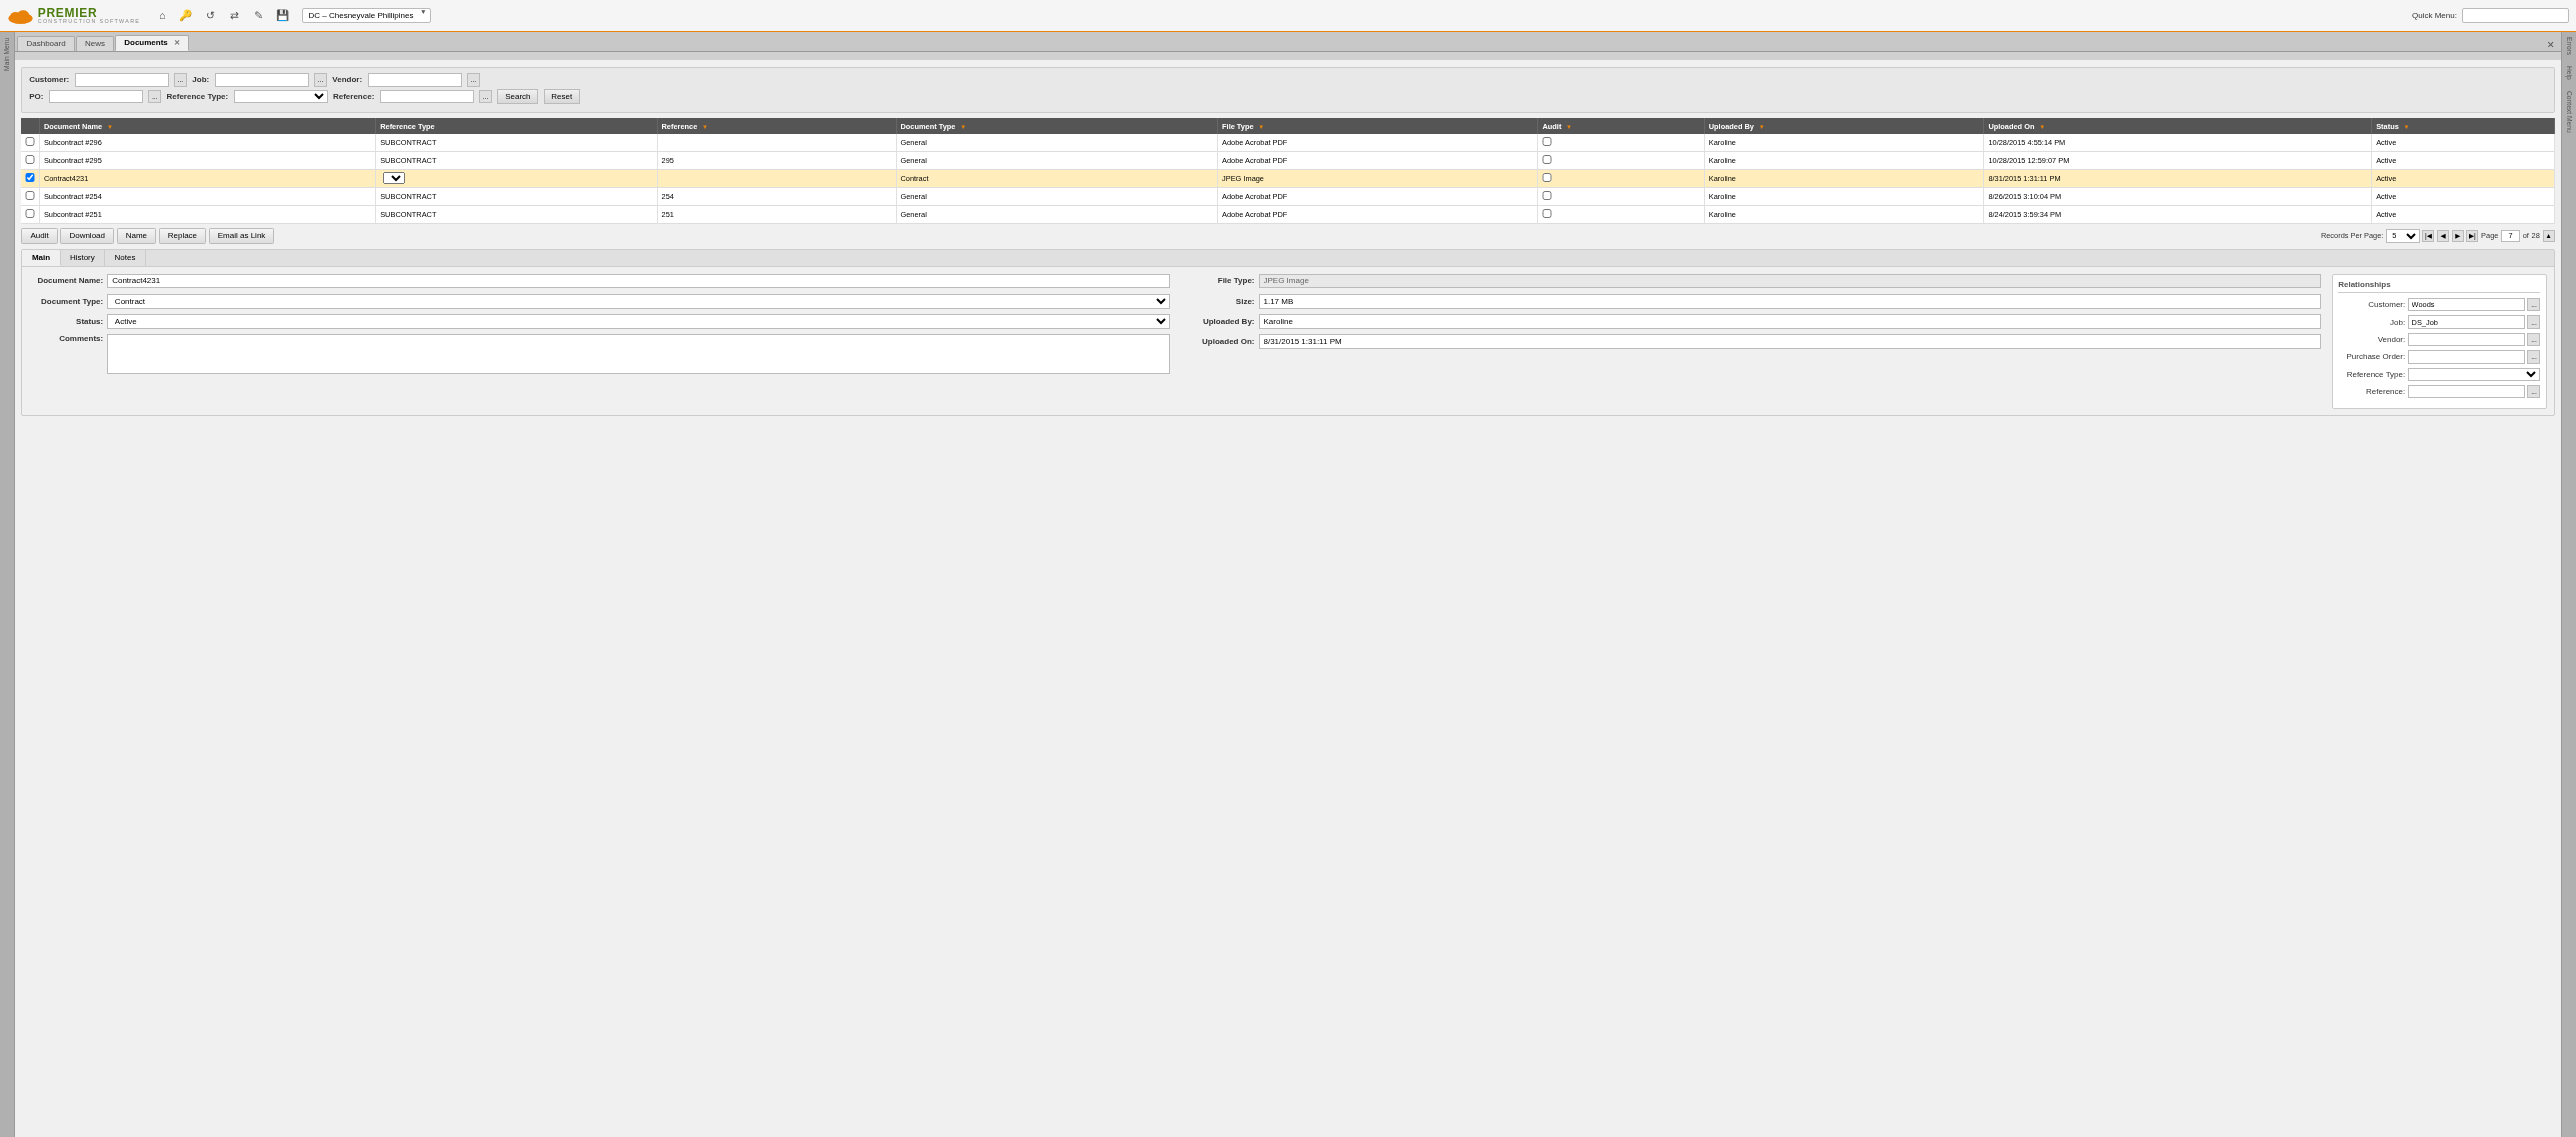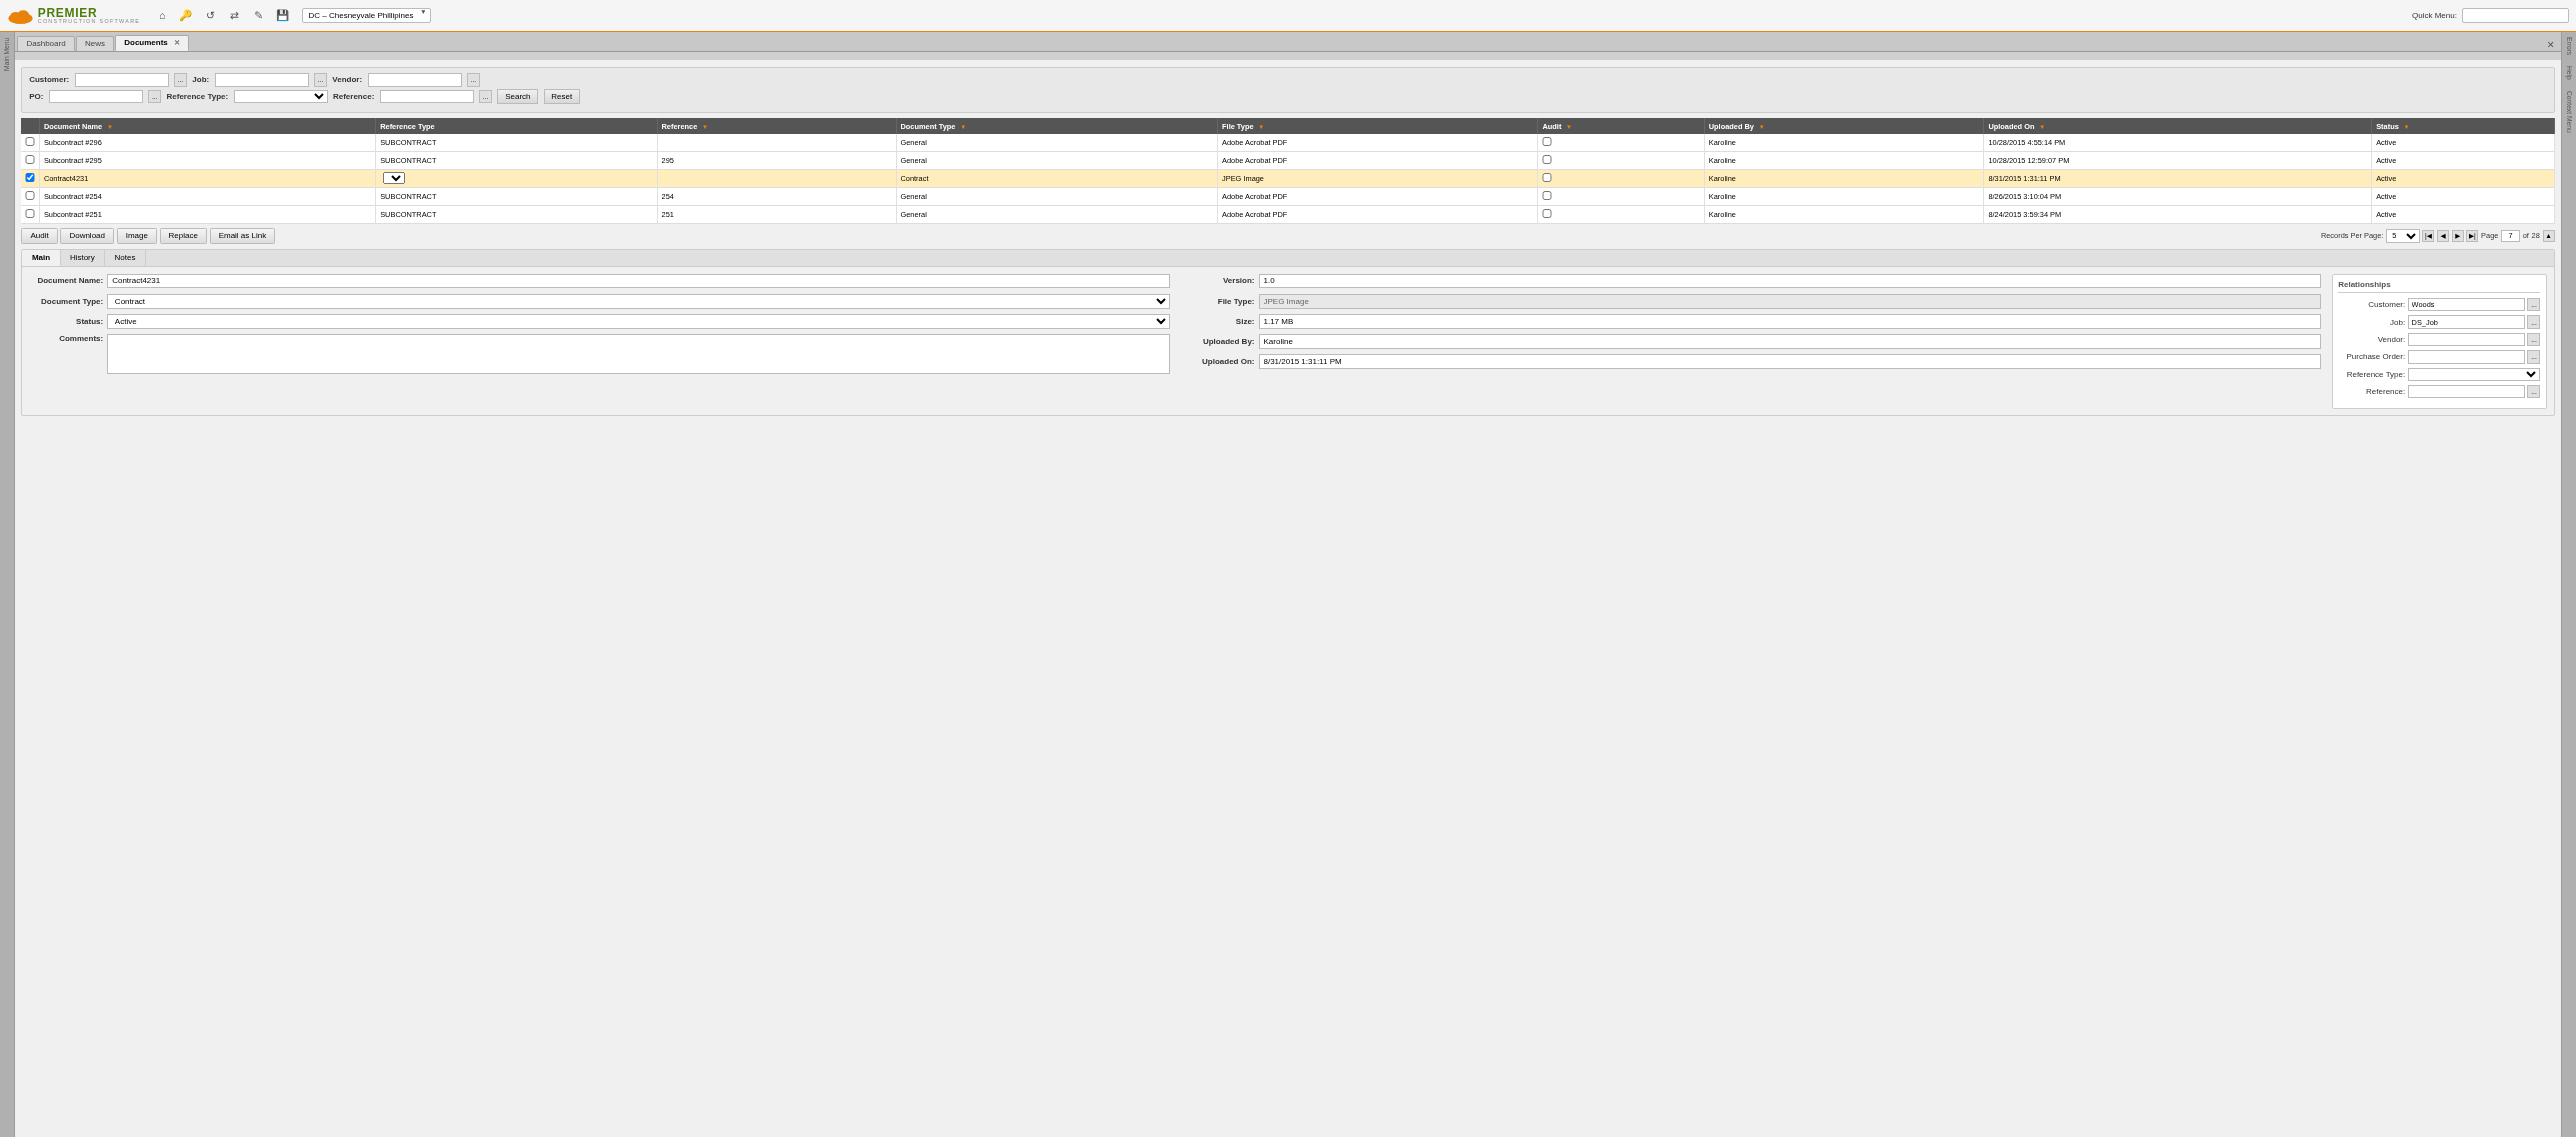--- a/index.html
+++ b/index.html
@@ -272,21 +272,21 @@
     <td>Karoline</td>
     <td>8/24/2015 3:59:34 PM</td>
     <td>Active</td>
   </tr>
           </tbody>
       </table>
 
       <div id="action-bar">
         <button class="action-btn">Audit</button>
         <button class="action-btn">Download</button>
-        <button class="action-btn">Image</button>
+        <button class="action-btn">Name</button>
         <button class="action-btn">Replace</button>
         <button class="action-btn">Email as Link</button>
 
         <div id="pagination">
           <span class="per-page-label">Records Per Page:</span>
           <select class="per-page-select">
             <option>5</option><option>10</option><option>25</option><option>50</option>
           </select>
           <div class="page-nav-btn">|◀</div>
           <div class="page-nav-btn">◀</div>
@@ -326,24 +326,20 @@
               </select>
             </div>
             <div class="detail-row" style="align-items:flex-start;">
               <label class="detail-label">Comments:</label>
               <textarea class="detail-textarea" style=""></textarea>
             </div>
           </div>
 
           <div id="detail-center">
             <div class="detail-row">
-              <label class="detail-label">Version:</label>
-              <input class="detail-input" type="text" value="1.0" style="">
-            </div>
-            <div class="detail-row">
               <label class="detail-label">File Type:</label>
               <input class="detail-input detail-input-disabled" type="text" readonly="" value="JPEG Image" style="">
             </div>
             <div class="detail-row">
               <label class="detail-label">Size:</label>
               <input class="detail-input" type="text" value="1.17 MB" style="">
             </div>
             <div class="detail-row">
               <label class="detail-label">Uploaded By:</label>
               <input class="detail-input" type="text" value="Karoline" style="">

